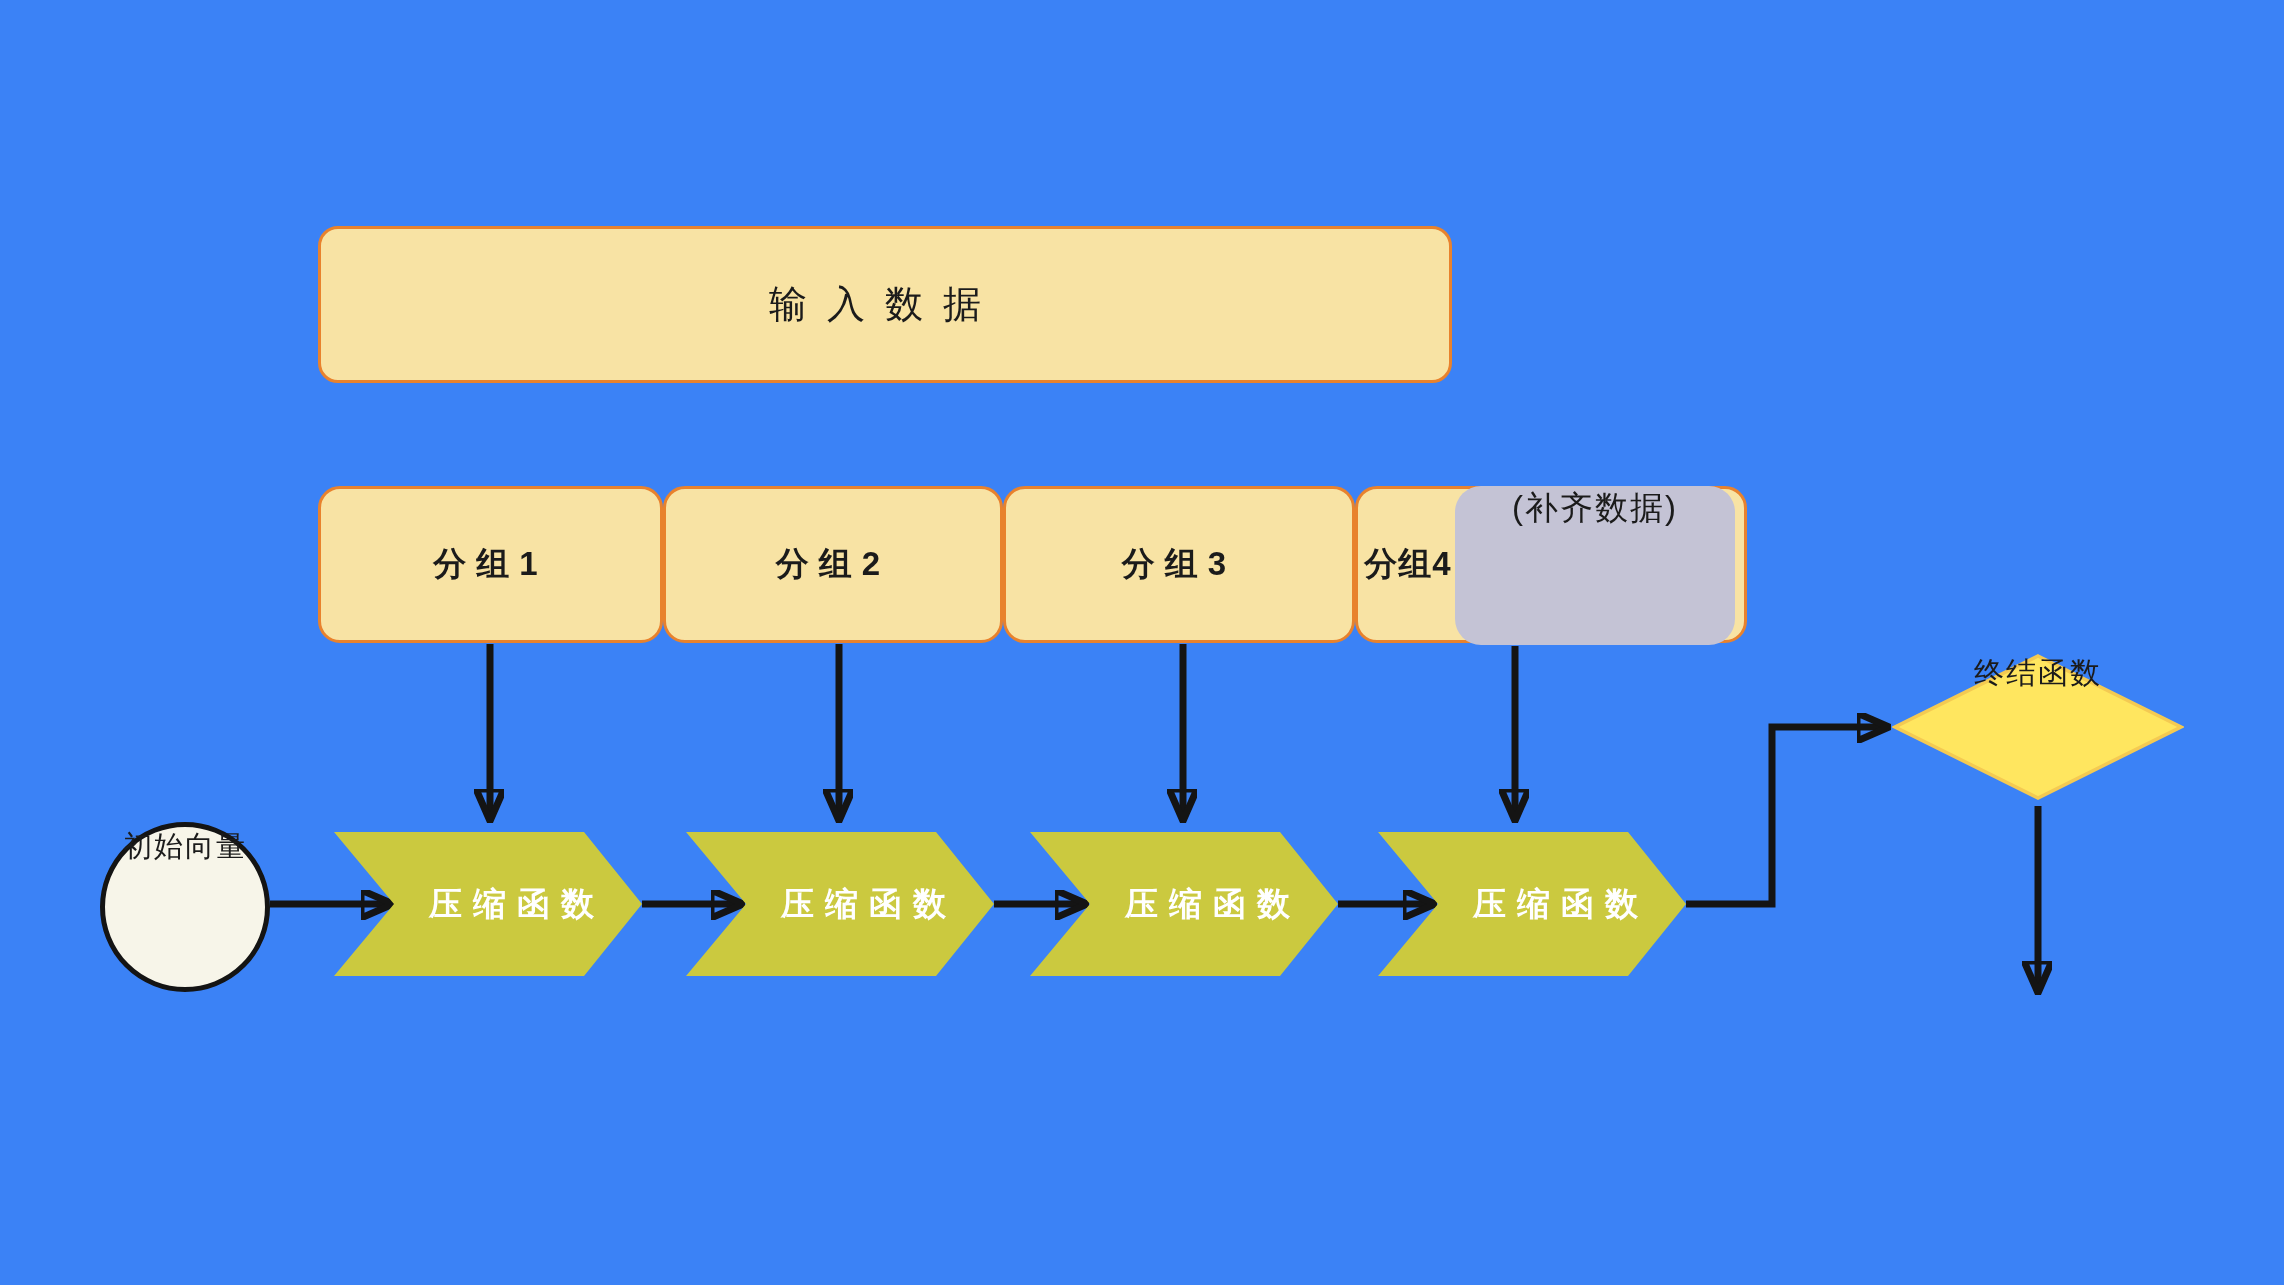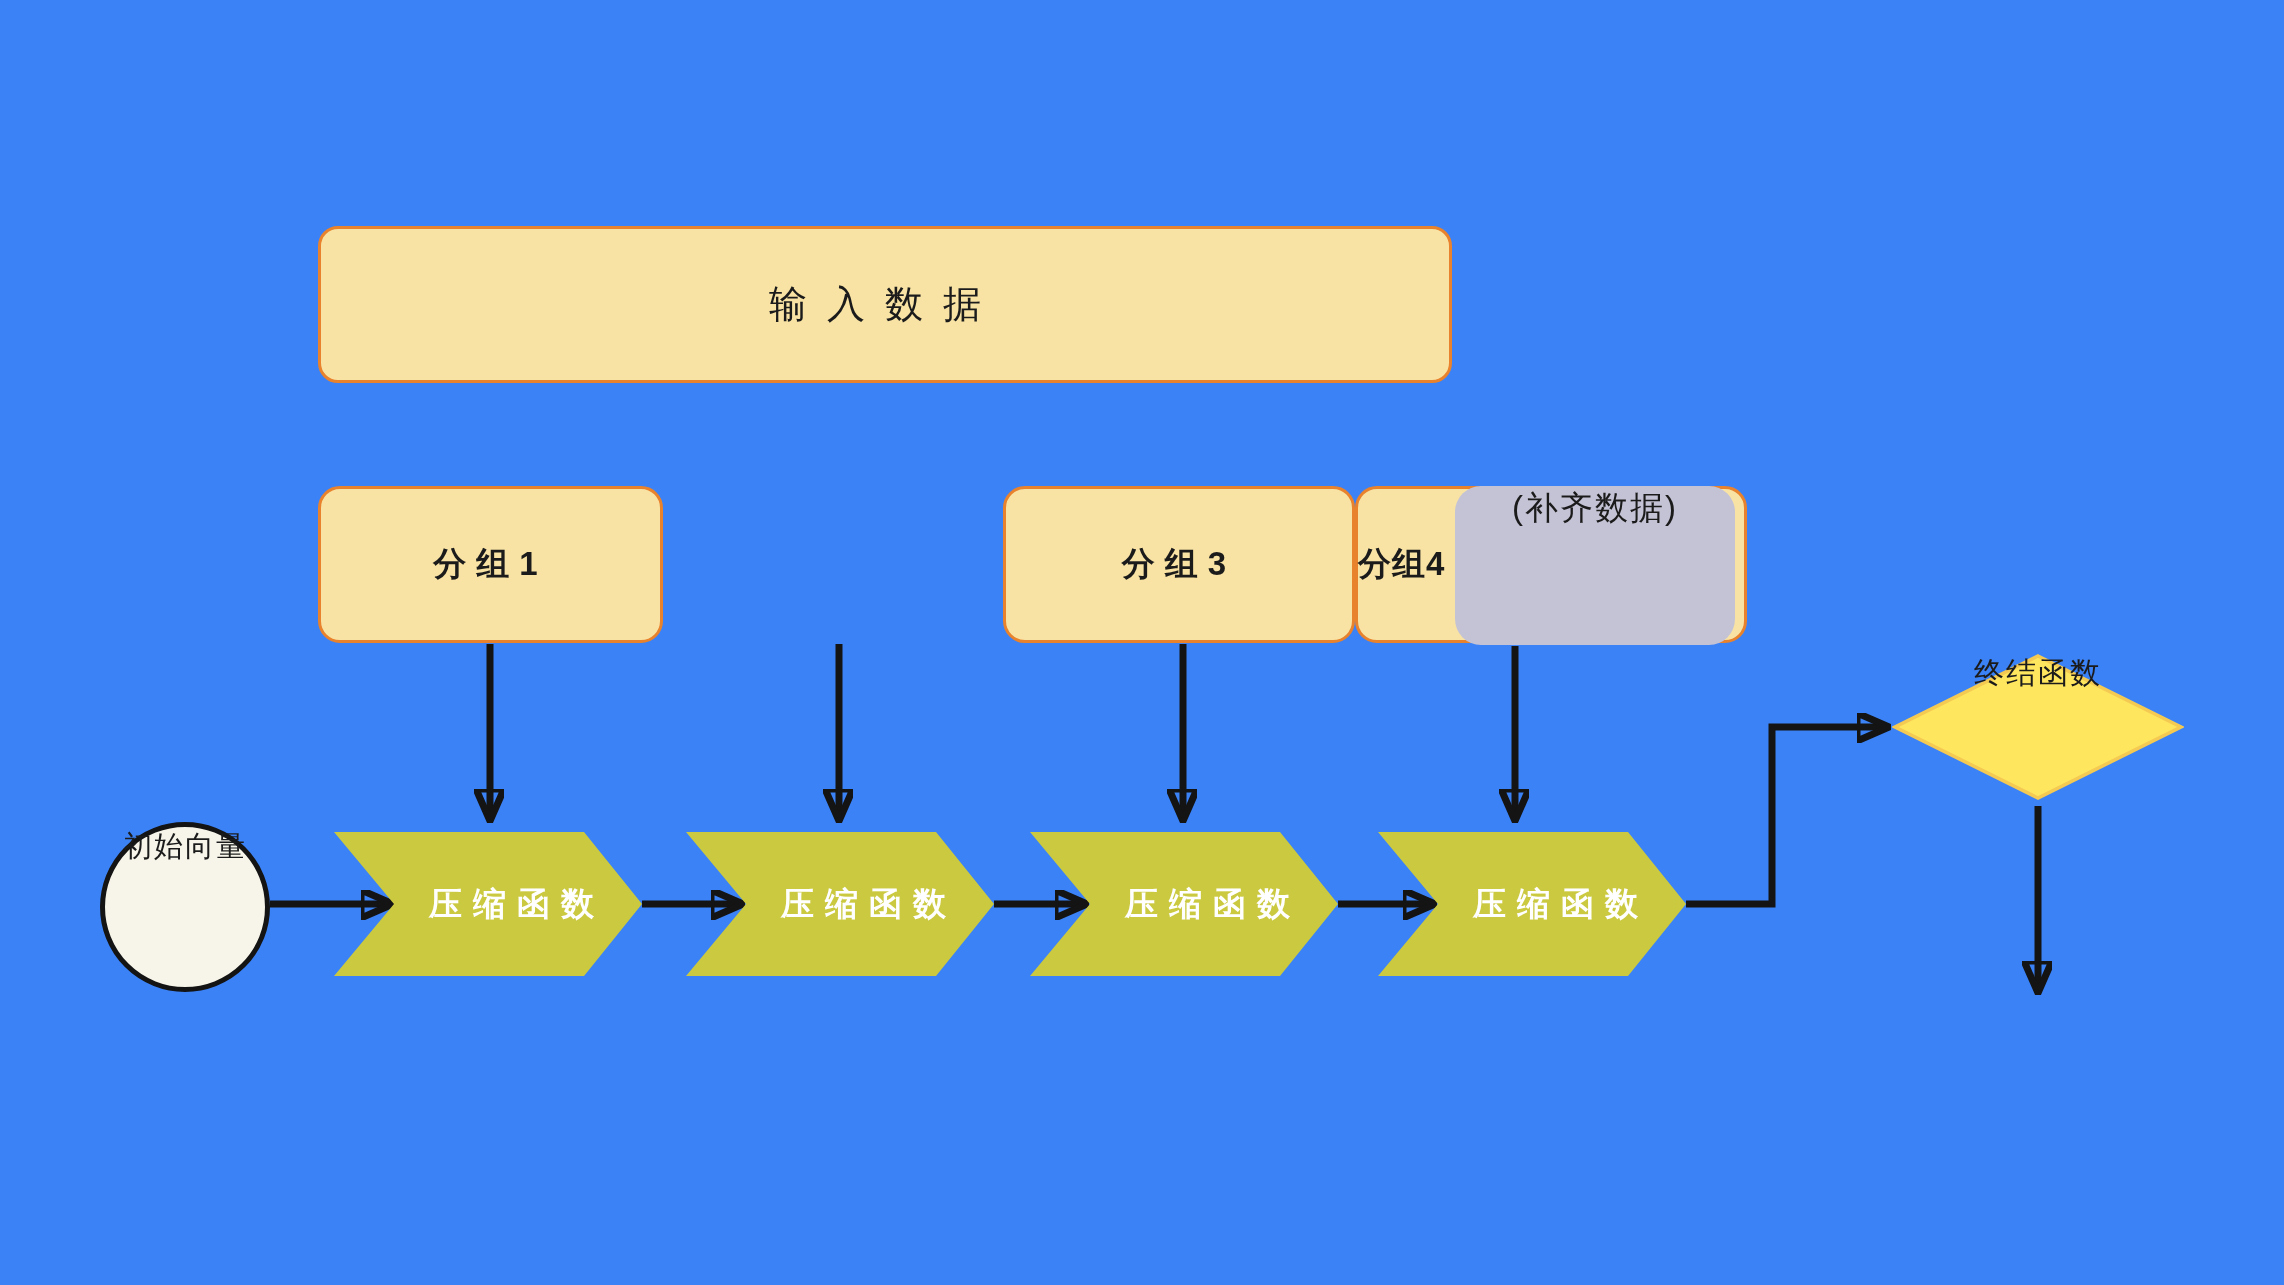--- a/index.html
+++ b/index.html
@@ -47,21 +47,21 @@
     letter-spacing: 20px;
     border-radius: 20px;
   }
   .group { top: 486px; height: 157px; font-size: 33px; letter-spacing: 10px; font-weight: bold; }
   .g1 { left: 318px;  width: 345px; }
   .g2 { left: 663px;  width: 340px; }
   .g3 { left: 1003px; width: 352px; }
   .g4 { left: 1355px; width: 392px; justify-content: flex-start; }
   .g4-label {
     width: 100px;
-    text-align: left;
+    text-align: center;
     letter-spacing: 1px;
     flex: 0 0 auto;
   }
   .pad-box {
     position: absolute;
     left: 1455px; top: 486px;
     width: 280px; height: 159px;
     background: #c4c3d5;
     border-radius: 26px;
     display: flex;
@@ -166,20 +166,23 @@
     <path d="M2038,806 L2038,992" marker-end="url(#ah)"></path>
   </svg>
 
   <div class="ybox input-box">
     <span>输入数据</span>
   </div>
 
   <div class="ybox group g1">
     <span>分组1</span>
   </div>
+  <div class="ybox group g2">
+    <span>分组2</span>
+  </div>
   <div class="ybox group g3">
     <span>分组3</span>
   </div>
   <div class="ybox group g4">
     <span class="g4-label">分组4</span>
   </div>
 
   <div class="pad-box">
     <span>(补齐数据)</span>
   </div>

